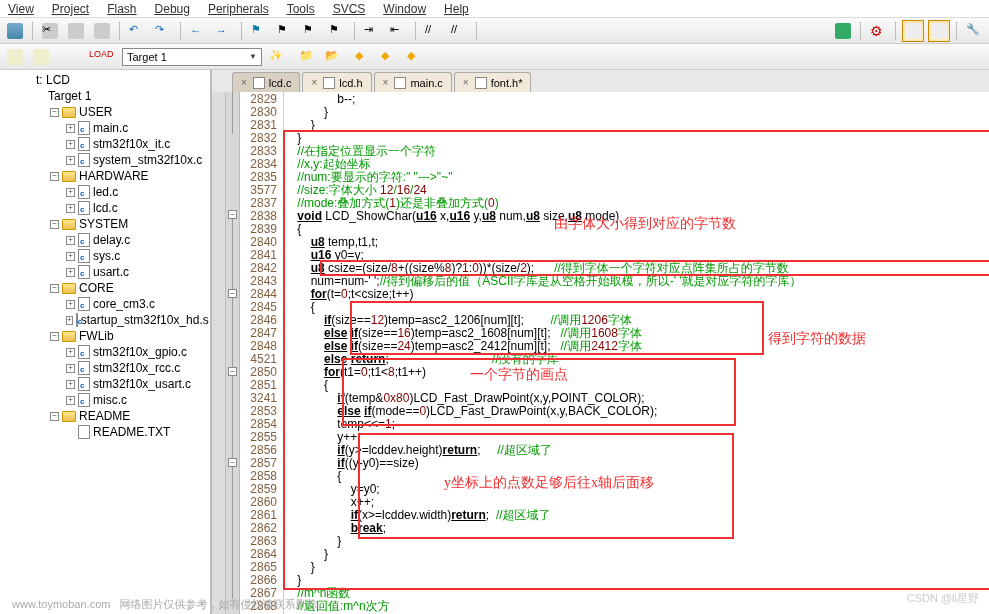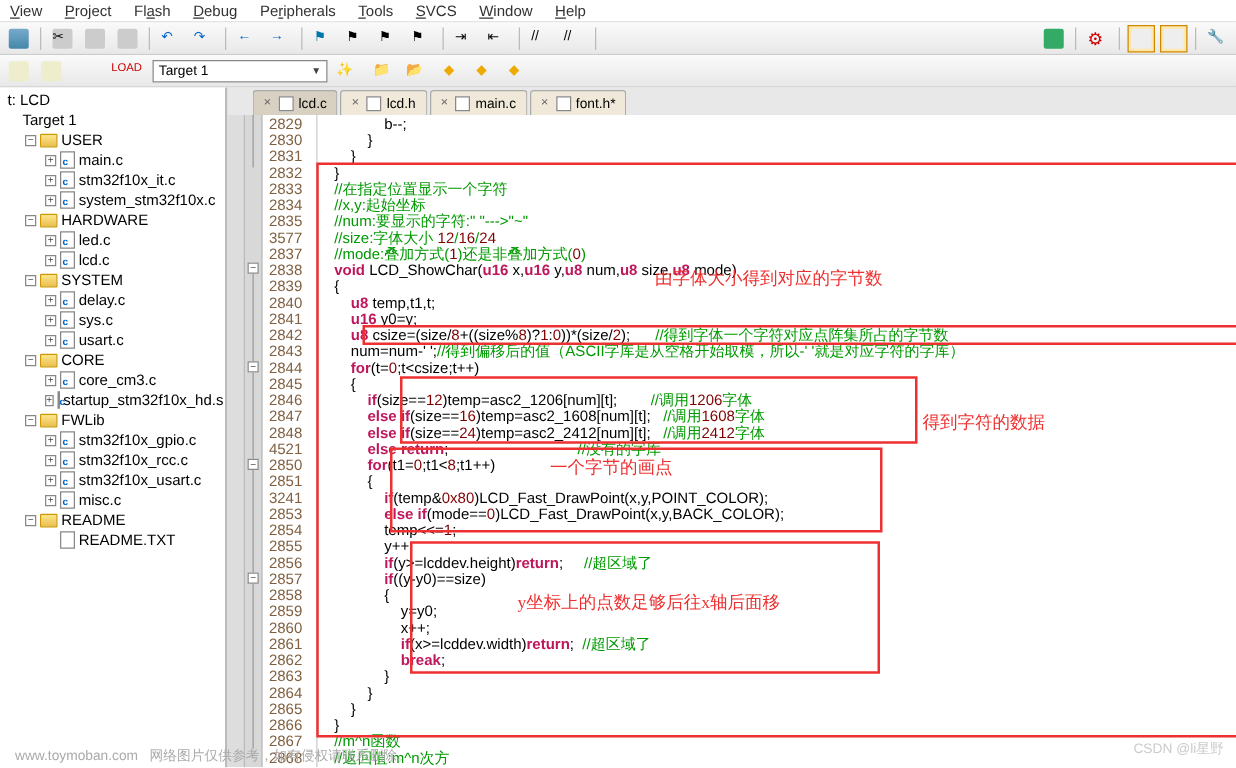--- a/index.html
+++ b/index.html
@@ -1,32 +1,32 @@
 <!DOCTYPE html>
 <html><head>
   <meta charset="utf-8">
   <style>
     * { box-sizing: border-box; margin: 0; padding: 0; font-family: 'Microsoft YaHei', Tahoma, sans-serif; }
     body { width: 989px; height: 614px; background: #fff; overflow: hidden; font-size: 11px; }
     
-    .menubar { height: 18px; padding: 2px 8px 0; display: flex; gap: 18px; color: #333; font-size: 12px; border-bottom: 1px solid #ddd; }
+    .menubar { height: 18px; padding: 2px 8px 0; display: flex; gap: 18px; color: #333; font-size: 12px; border-bottom: 1px solid #ddd; text-decoration: underline; }
     .menubar span { cursor: default; }
     .menubar span u { text-decoration: underline; }
     
     .toolbar { height: 26px; background: linear-gradient(#fafafa, #e8e8e8); border-bottom: 1px solid #ccc; display: flex; align-items: center; padding: 0 4px; gap: 4px; }
     .toolbar .sep { width: 1px; height: 18px; background: #bbb; margin: 0 2px; }
     .tb-icon { width: 16px; height: 16px; display: inline-block; border-radius: 2px; }
     .tb-btn { padding: 2px; border: 1px solid transparent; display: flex; align-items: center; }
     .tb-btn.active { border: 1px solid #c80; background: #ffe8b0; }
     
     .toolbar2 { height: 26px; background: linear-gradient(#fafafa, #e8e8e8); border-bottom: 1px solid #ccc; display: flex; align-items: center; padding: 0 4px; gap: 4px; }
     .target-combo { margin-left: 6px; border: 1px solid #888; background: #fff; height: 18px; width: 140px; padding: 0 4px; display: flex; align-items: center; justify-content: space-between; font-size: 11px; }
     .target-combo .arrow { font-size: 8px; color: #444; }
     
-    .main-area { display: flex; height: 544px; }
+    .main-area { display: flex; height: 544px; margin-left: 30px; }
     .sidebar { width: 182px; border-right: 2px solid #bbb; background: #fff; overflow: hidden; font-size: 12px; display: flex; flex-direction: column; }
     .tree { padding: 2px; flex: 1; overflow: hidden; }
     .tree-item { padding: 1px 0 1px 2px; display: flex; align-items: center; gap: 3px; white-space: nowrap; }
     .tree-item.indent1 { padding-left: 4px; }
     .tree-item.indent2 { padding-left: 18px; }
     .tree-item.indent3 { padding-left: 34px; }
     .tree-exp { width: 9px; height: 9px; border: 1px solid #888; display: inline-flex; align-items: center; justify-content: center; font-size: 8px; background: #fff; color: #444; line-height: 1; }
     .tree-noexp { width: 9px; display: inline-block; }
     .folder-icon { width: 14px; height: 11px; background: linear-gradient(#ffe58a, #e8c050); border: 1px solid #cc9900; border-radius: 1px; }
     .file-icon { width: 12px; height: 14px; background: #fff; border: 1px solid #888; position: relative; }
@@ -38,24 +38,24 @@
     .tab { height: 20px; padding: 2px 8px; background: #f0e8d8; border: 1px solid #aaa; border-bottom: none; border-radius: 3px 3px 0 0; display: flex; align-items: center; gap: 4px; font-size: 11px; margin-right: 2px; }
     .tab.active { background: #d8d0c0; }
     .tab .close { font-size: 10px; color: #666; margin-right: 2px; }
     .tab-icon { width: 12px; height: 12px; background: #fff; border: 1px solid #888; }
     
     .code-wrap { flex: 1; display: flex; overflow: hidden; position: relative; }
     .gutter-strip { width: 14px; background: #ddd; border-right: 1px solid #bbb; }
     .fold-strip { width: 14px; background: #d8d8d8; border-right: 1px solid #bbb; position: relative; }
     .fold-box { position: absolute; left: 2px; width: 9px; height: 9px; border: 1px solid #888; background: #fff; font-size: 8px; line-height: 7px; text-align: center; color: #444; }
     .fold-line { position: absolute; left: 6px; width: 1px; background: #999; }
-    .linenos { width: 44px; background: #fff; border-right: 1px solid #ccc; text-align: center; padding-right: 6px; font-family: 'Courier New', monospace; font-size: 12px; color: #806040; line-height: 13px; padding-top: 1px; }
+    .linenos { width: 44px; background: #fff; border-right: 1px solid #ccc; text-align: right; padding-right: 6px; font-family: 'Courier New', monospace; font-size: 12px; color: #806040; line-height: 13px; padding-top: 1px; }
     .code { flex: 1; font-family: 'Courier New', monospace; font-size: 12px; line-height: 13px; white-space: pre; padding-top: 1px; position: relative; }
     .code-line { height: 13px; }
-    .kw { color: #be185d; font-weight: bold; }
+    .kw { color: #000000; font-weight: bold; text-decoration: underline; }
     .cm { color: #009900; }
     .num { color: #800000; }
     
     .hl-red { position: absolute; border: 2px solid #ee3030; pointer-events: none; }
     .ann-red { position: absolute; color: #ee3030; font-family: SimSun, serif; font-size: 14px; pointer-events: none; }
     
     .footer { position: absolute; bottom: 2px; left: 12px; font-size: 11px; color: #aaa; }
     .watermark { position: absolute; bottom: 8px; right: 10px; font-size: 11px; color: #ccc; }
   </style>
 </head>

